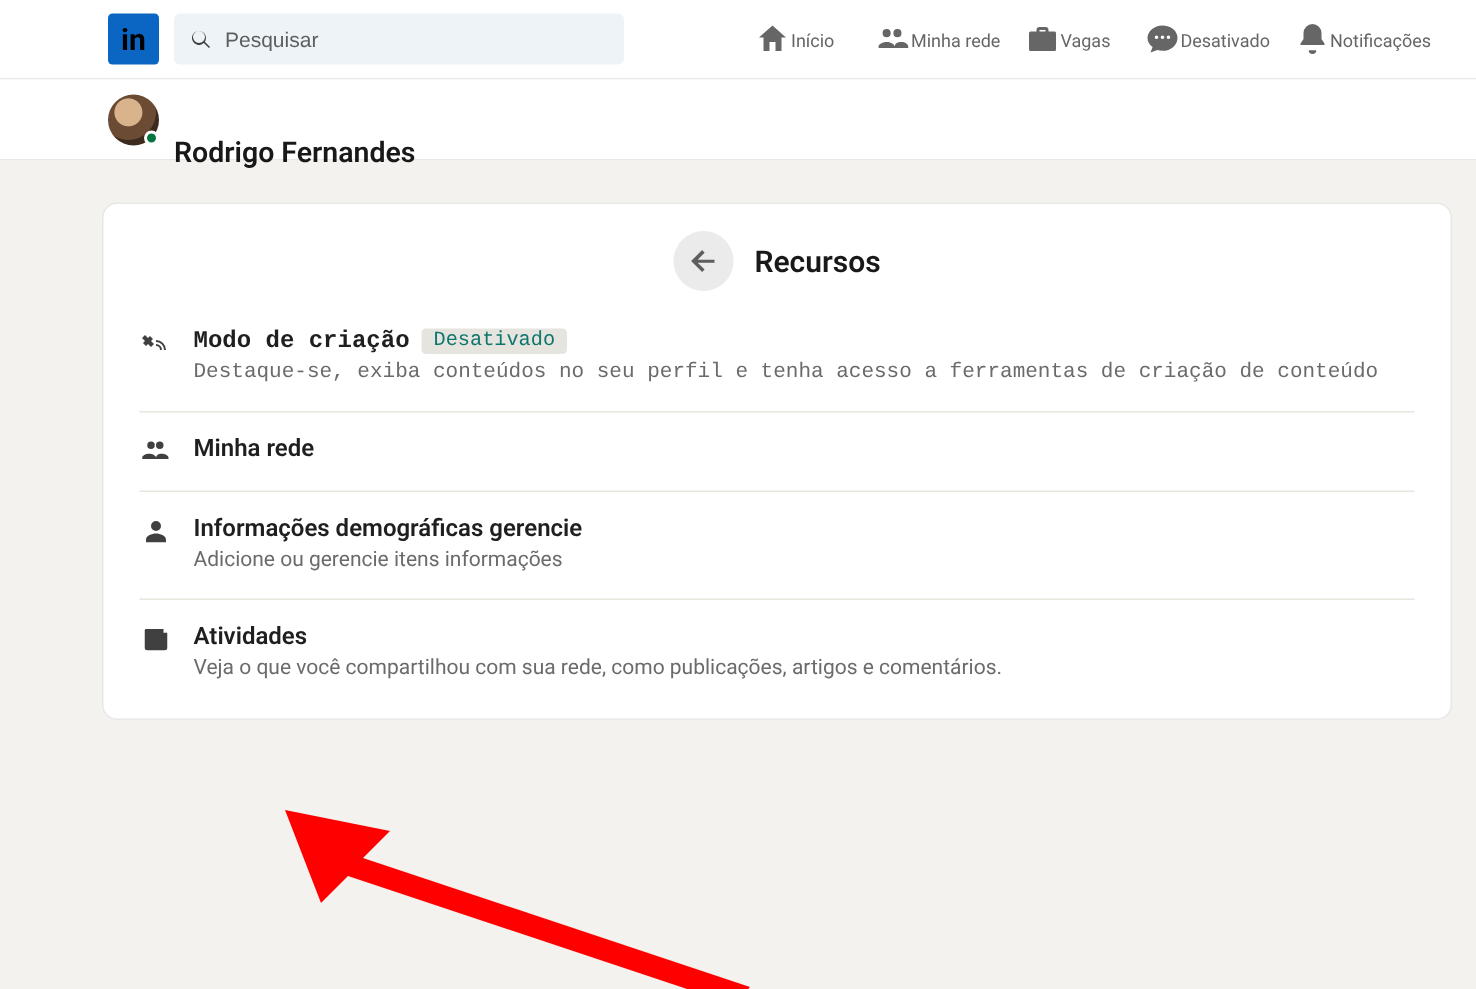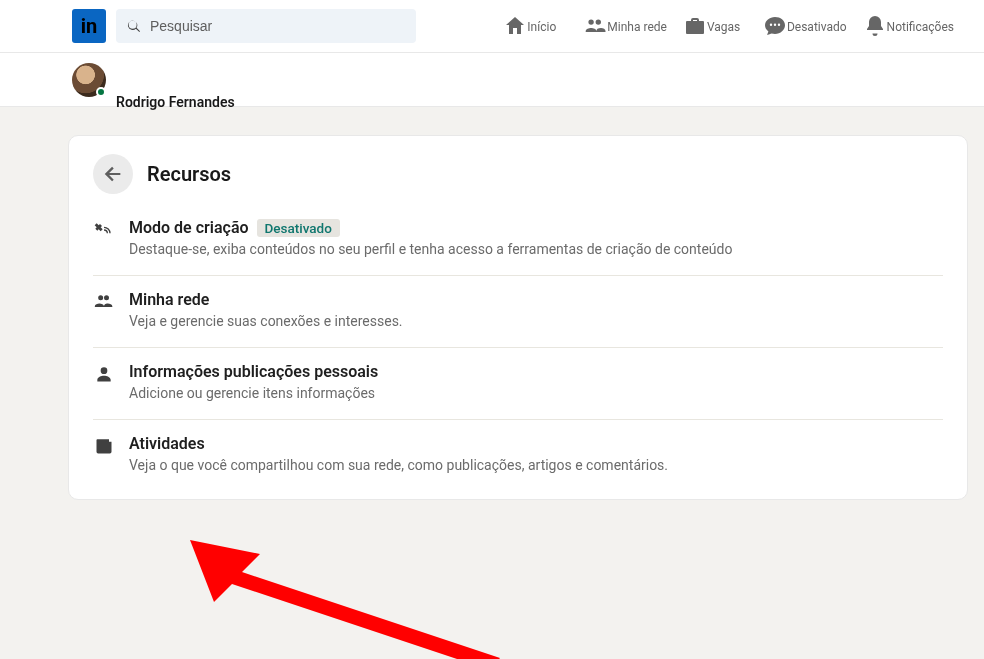--- a/index.html
+++ b/index.html
@@ -14,31 +14,31 @@
   .nav-spacer { flex: 1; }
   .nav-items { display: flex; align-items: flex-start; gap: 4px; }
   .nav-item { display: flex; flex-direction: row; align-items: center; min-width: 76px; color: #666; font-size: 12px; padding: 4px 6px; cursor: pointer; }
   .nav-item svg { fill: #666; }
   .nav-item span { margin-top: 1px; }
   
   .userbar { background: #fff; height: 54px; border-bottom: 1px solid #e8e8e8; display: flex; align-items: center; padding-left: 72px; }
   .avatar-wrap { position: relative; width: 34px; height: 34px; margin-right: 10px; }
   .avatar { width: 34px; height: 34px; border-radius: 50%; background: radial-gradient(circle at 40% 35%, #d9b38c 0 30%, #6b4b34 32% 60%, #3b2a1d 62% 100%); }
   .presence { position: absolute; bottom: 0; right: 0; width: 10px; height: 10px; border-radius: 50%; background: #057642; border: 2px solid #fff; }
-  .username { font-weight: 600; font-size: 14px; color: rgba(0,0,0,0.9); margin-top: 44px; }
+  .username { font-weight: 600; font-size: 19px; color: rgba(0,0,0,0.9); margin-top: 44px; }
 
   .page { padding: 28px 0 0 68px; }
   .card { background: #fff; border: 1px solid #e8e8e8; border-radius: 10px; width: 900px; padding: 18px 24px 8px 24px; position: relative; }
   
-  .card-header { display: flex; align-items: center; margin-bottom: 18px; }
+  .card-header { display: flex; align-items: center; margin-bottom: 18px; justify-content: center; }
   .back-btn { width: 40px; height: 40px; border-radius: 50%; background: #ebebeb; display: flex; align-items: center; justify-content: center; cursor: pointer; }
   .card-title { font-size: 20px; font-weight: 600; color: rgba(0,0,0,0.9); margin-left: 14px; }
   
   .resource-item { display: flex; align-items: flex-start; padding: 14px 0 16px 0; border-top: 1px solid #e8e6df; cursor: pointer; }
-  .resource-item:first-of-type { border-top: none; padding-top: 6px; }
+  .resource-item:first-of-type { border-top: none; padding-top: 6px; font-family: Liberation Mono, monospace; }
   .res-icon { width: 22px; display:flex; justify-content:center; margin-top:2px; margin-right: 14px; flex-shrink:0; }
   .res-icon svg { fill: #404040; }
   .res-body { flex: 1; }
   .res-title-row { display: flex; align-items: center; gap: 8px; }
   .res-title { font-weight: 600; font-size: 16px; color: rgba(0,0,0,0.88); }
   .badge { background: #e6e4df; color: #0f766e; font-size: 13.5px; padding: 1px 8px; border-radius: 3px; font-weight: 500; }
   .res-desc { font-size: 14px; color: #6b6b6b; margin-top: 3px; line-height: 1.35; }
 
   .arrow-annot { position: absolute; left: 190px; top: 540px; pointer-events: none; }
 </style>
@@ -127,32 +127,31 @@
         <div class="resource-item">
           <div class="res-icon">
             <svg width="20" height="20" viewBox="0 0 24 24">
               <path d="M8 10a3 3 0 1 0-3-3 3 3 0 0 0 3 3zm7 0a3 3 0 1 0-3-3 3 3 0 0 0 3 3zM1 18v-1c0-2 3.2-3.2 5.5-3.2S12 15 12 17v1zm11 0v-1c0-.8.3-1.5.9-2.1.9-.7 2.4-1.1 3.6-1.1 2.3 0 5.5 1.2 5.5 3.2v1z"></path>
             </svg>
           </div>
           <div class="res-body">
             <div class="res-title-row">
               <div class="res-title">Minha rede</div>
             </div>
-            <div class="res-desc">Veja e gerencie suas conexões e interesses.</div>
           </div>
         </div>
         <div class="resource-item">
           <div class="res-icon">
             <svg width="20" height="20" viewBox="0 0 24 24">
               <path d="M12 12a4 4 0 1 0-4-4 4 4 0 0 0 4 4zm0 2c-3.3 0-8 1.7-8 5v2h16v-2c0-3.3-4.7-5-8-5z"></path>
             </svg>
           </div>
           <div class="res-body">
             <div class="res-title-row">
-              <div class="res-title">Informações publicações pessoais</div>
+              <div class="res-title">Informações demográficas gerencie</div>
             </div>
             <div class="res-desc">Adicione ou gerencie itens informações</div>
           </div>
         </div>
         <div class="resource-item">
           <div class="res-icon">
             <svg width="20" height="20" viewBox="0 0 24 24">
               <path d="M4 4h14v3h3v12a2 2 0 0 1-2 2H5a2 2 0 0 1-2-2V5a1 1 0 0 1 1-1zm2 3h10v2H6zm0 4h10v2H6zm0 4h7v2H6z"></path>
             </svg>
           </div>

